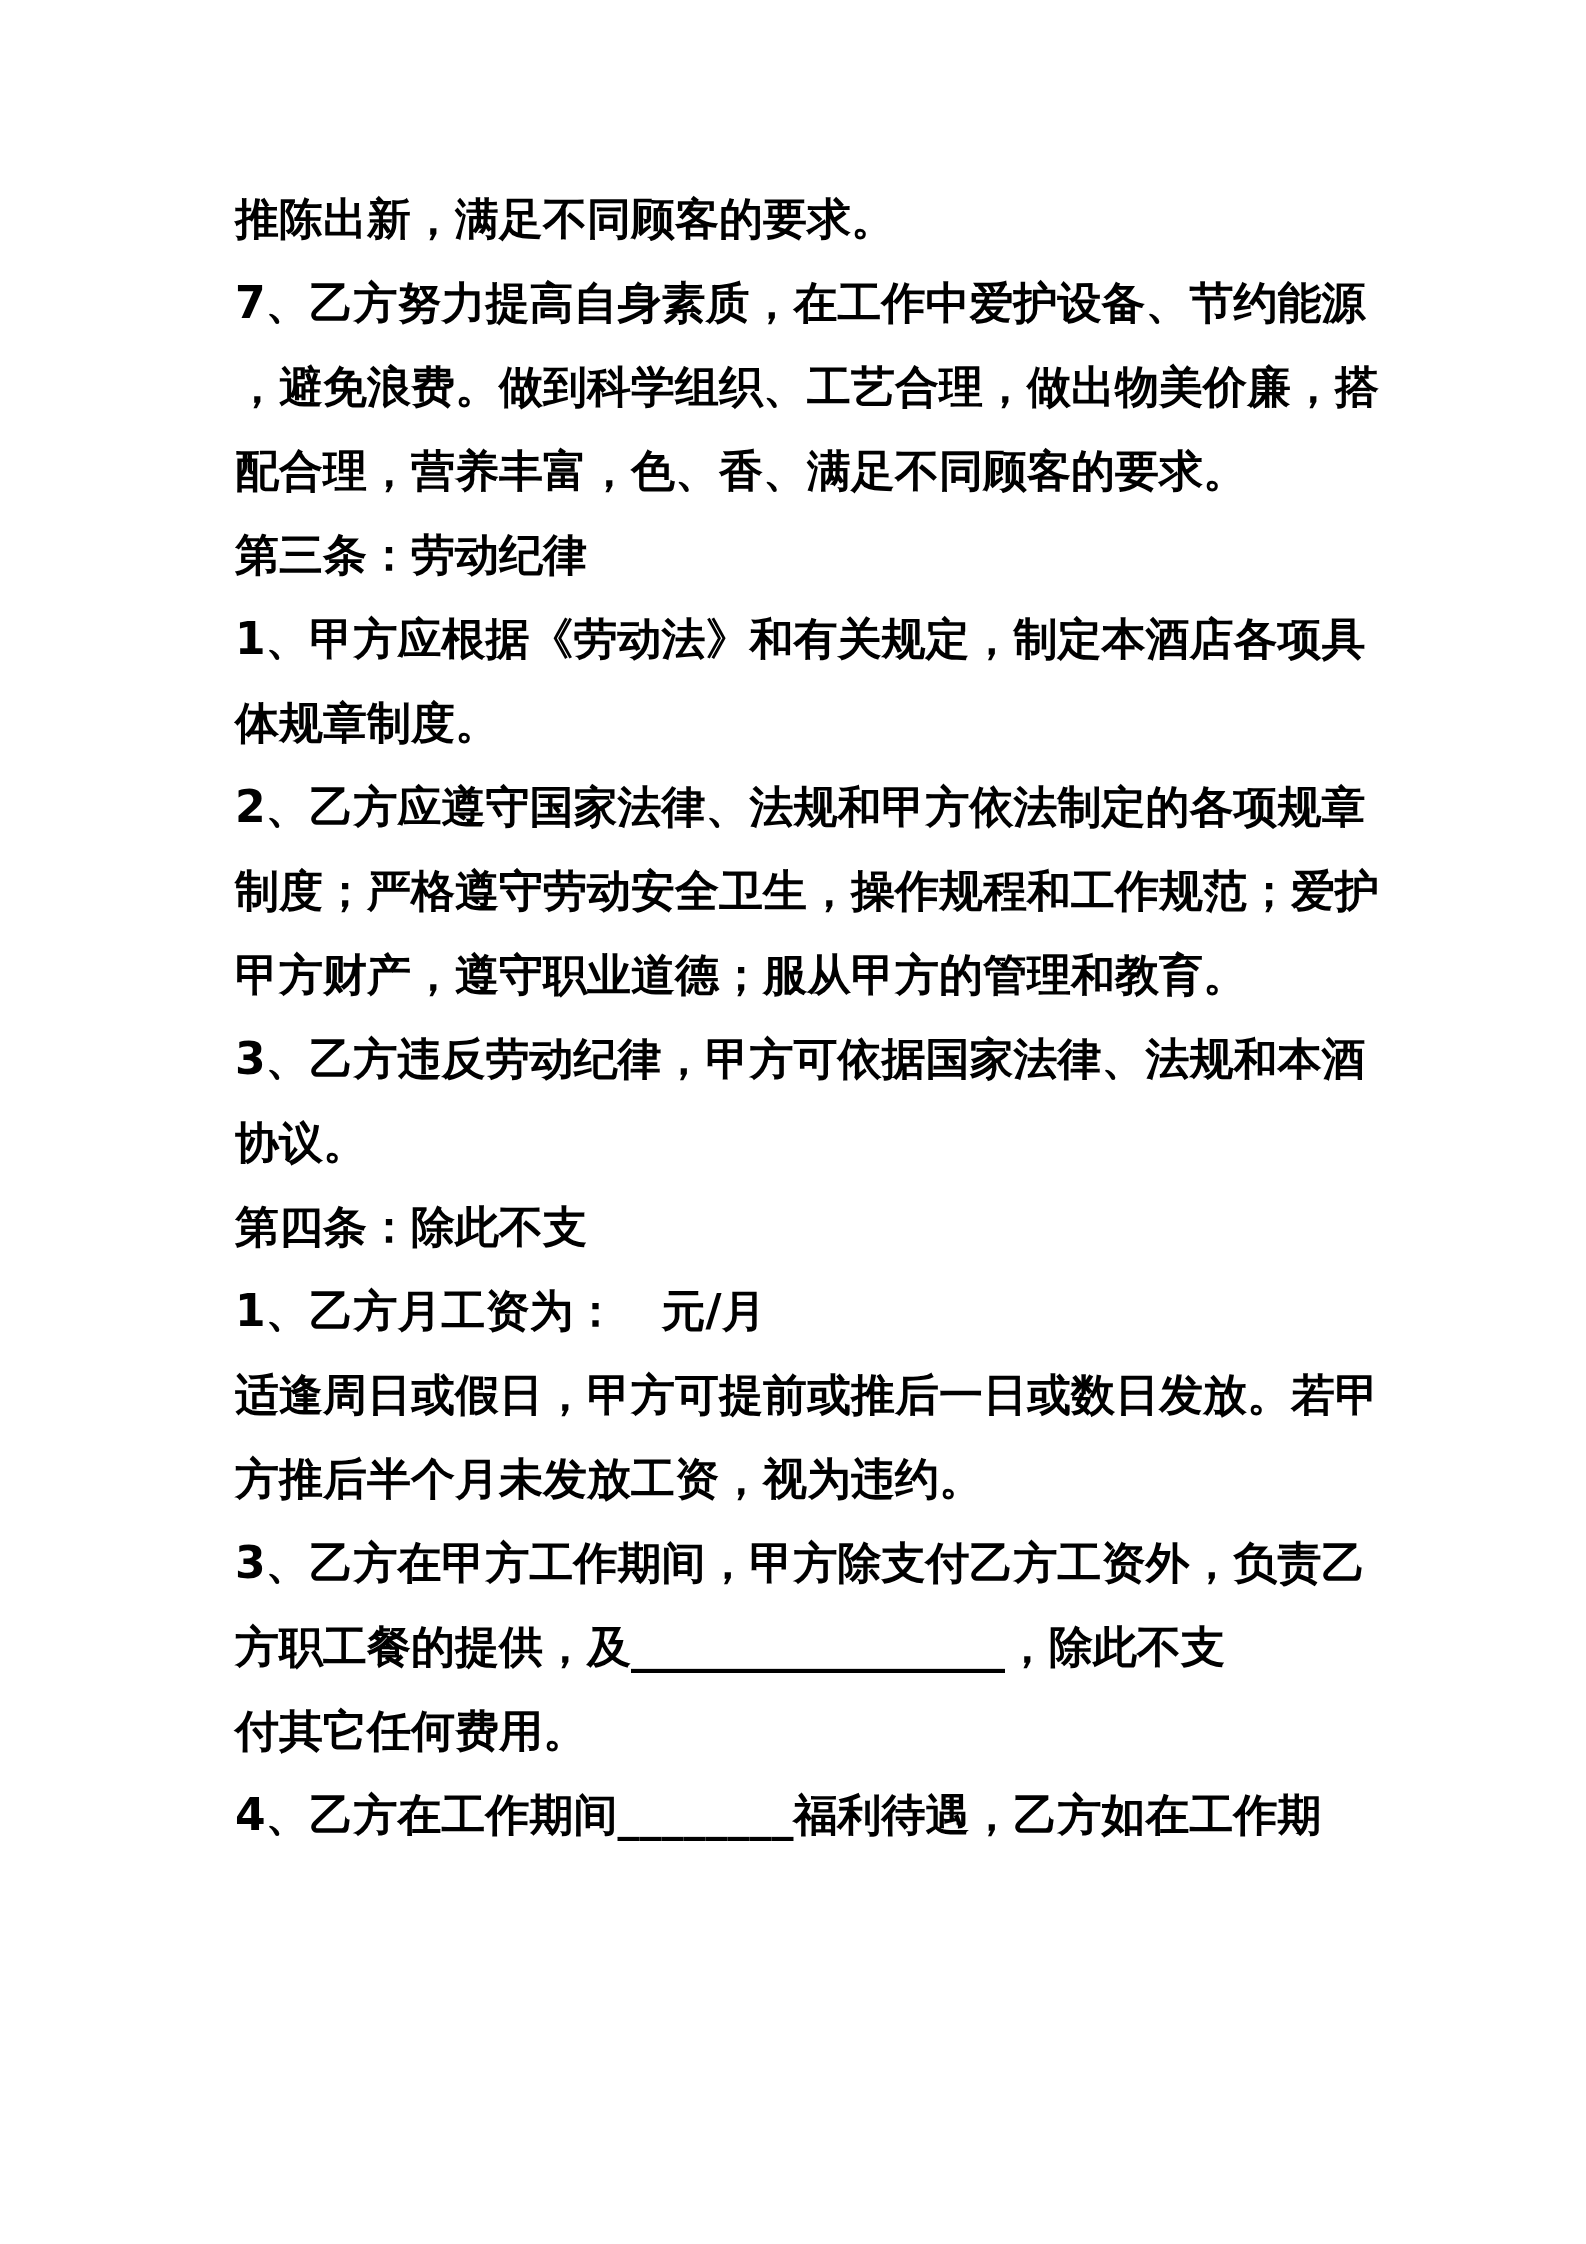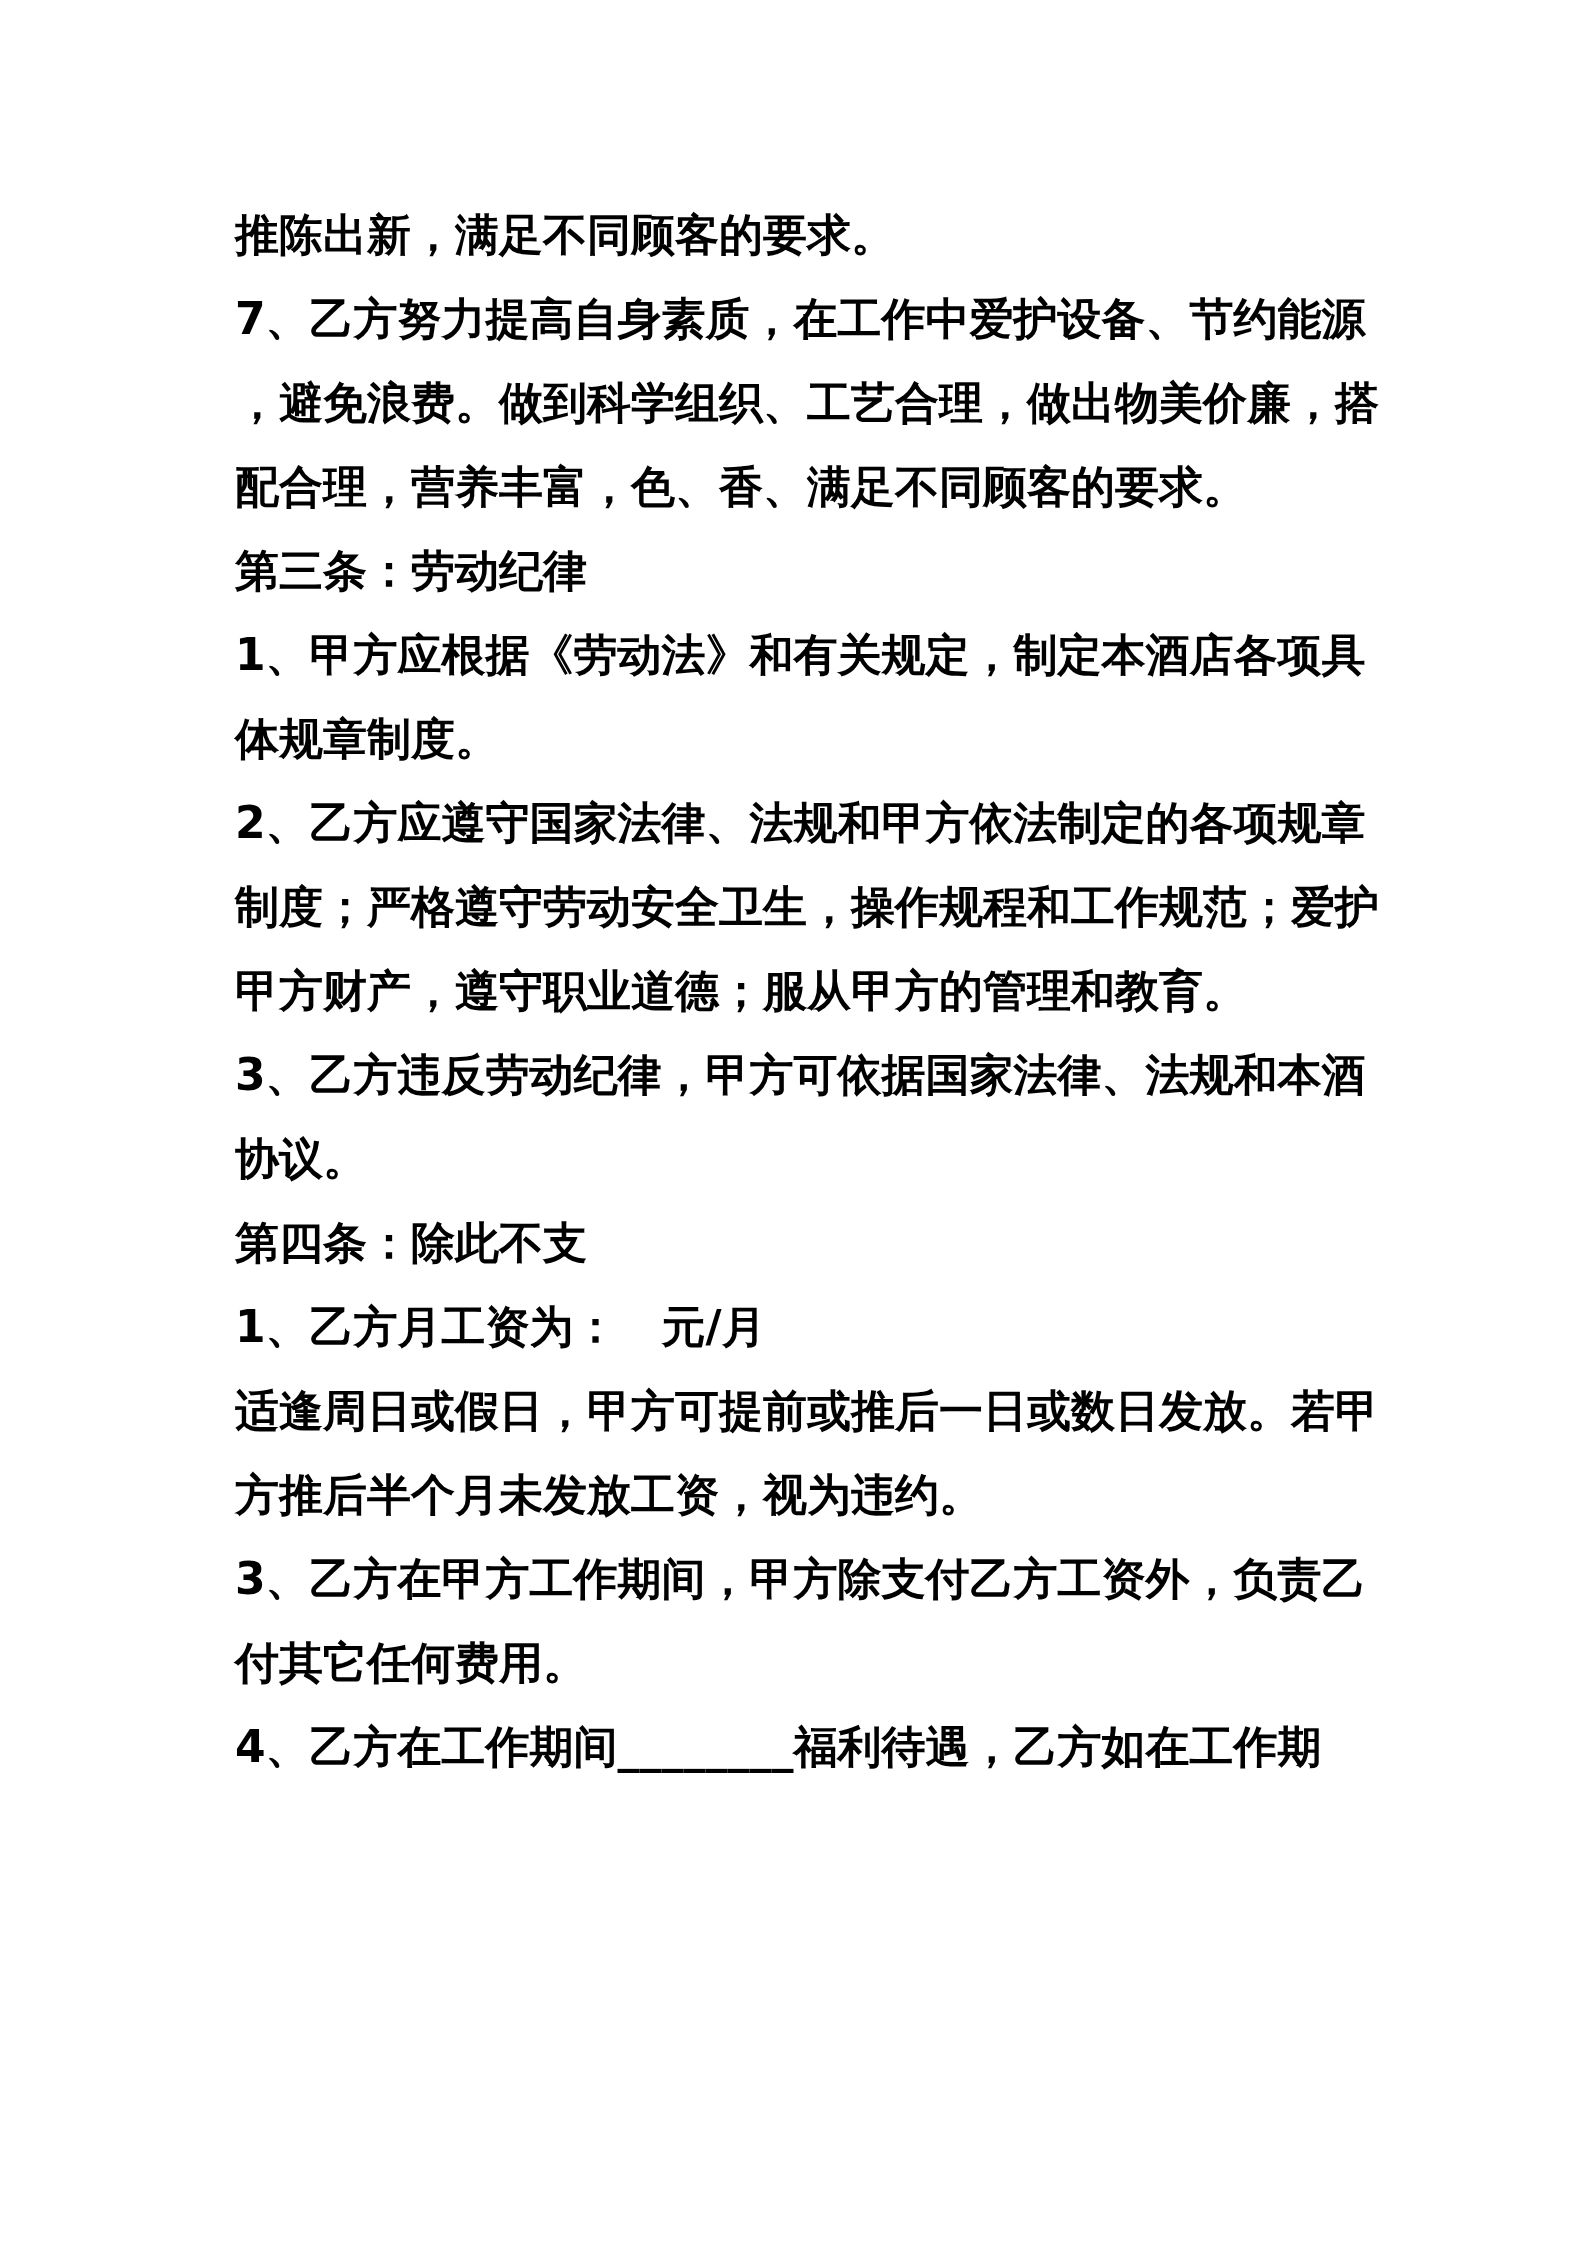--- a/index.html
+++ b/index.html
@@ -10,21 +10,21 @@
   .page {
     position: relative;
     width: 1586px;
     height: 2244px;
     background: #ffffff;
     overflow: hidden;
     box-sizing: border-box;
   }
   .doc-body {
     position: absolute;
-    top: 193px;
+    top: 177px;
     left: 235px;
     width: 1190px;
   }
   .line {
     font-family: "DejaVu Sans", "Liberation Sans", sans-serif;
     font-weight: 700;
     font-size: 44px;
     line-height: 84px;
     color: #000000;
     white-space: pre;
@@ -47,16 +47,17 @@
       <div class="line">2、乙方应遵守国家法律、法规和甲方依法制定的各项规章</div>
       <div class="line">制度；严格遵守劳动安全卫生，操作规程和工作规范；爱护</div>
       <div class="line">甲方财产，遵守职业道德；服从甲方的管理和教育。</div>
       <div class="line">3、乙方违反劳动纪律，甲方可依据国家法律、法规和本酒</div>
       <div class="line">协议。</div>
       <div class="line">第四条：除此不支</div>
       <div class="line">1、乙方月工资为：　元/月</div>
       <div class="line">适逢周日或假日，甲方可提前或推后一日或数日发放。若甲</div>
       <div class="line">方推后半个月未发放工资，视为违约。</div>
       <div class="line">3、乙方在甲方工作期间，甲方除支付乙方工资外，负责乙</div>
+      <div class="line">方职工餐的提供，及_________________，除此不支</div>
       <div class="line">付其它任何费用。</div>
       <div class="line">4、乙方在工作期间________福利待遇，乙方如在工作期</div>
     </div>
 </div>
 
 </body></html>

